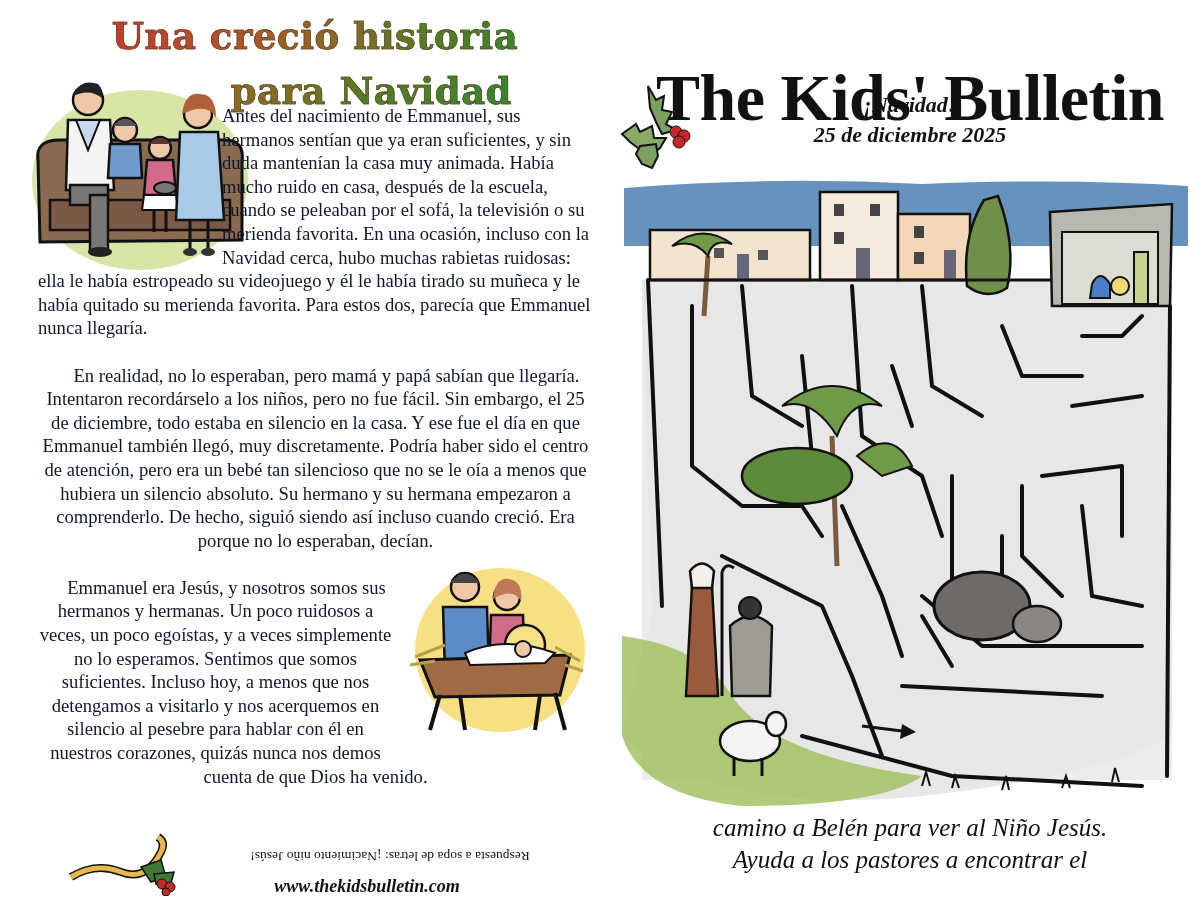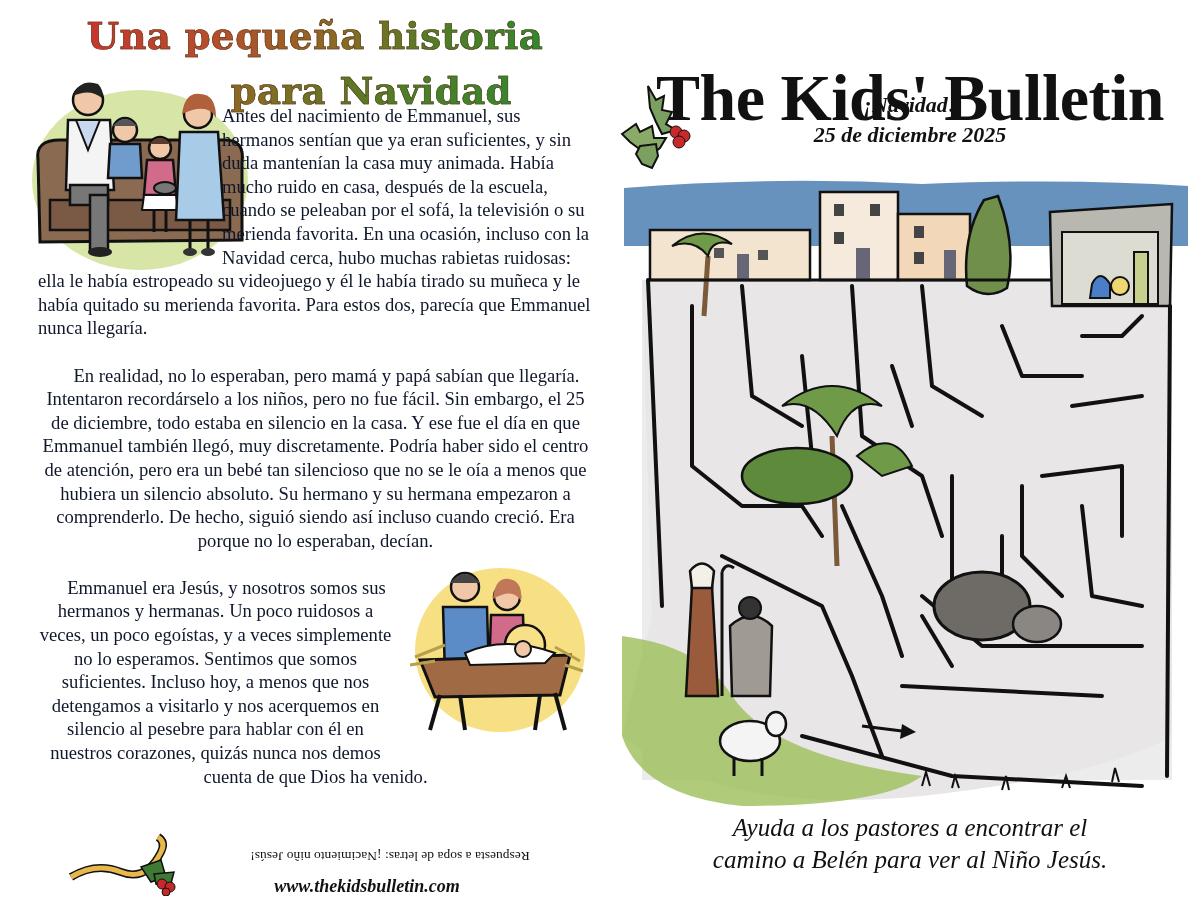--- a/index.html
+++ b/index.html
@@ -76,21 +76,21 @@
     position: absolute; top: 812px; left: 40px; width: 540px; text-align: center;
     font-size: 25px; font-style: italic; line-height: 32px;
   }
 </style>
 </head>
 <body>
 
 <div class="left-page">
 
   <h1 class="story-title">
-    <span class="t-line t-line1 grad">Una pequeña historia</span>
+    <span class="t-line t-line1 grad">Una creció historia</span>
     <span class="t-line t-line2 grad2">para Navidad</span>
   </h1>
 
   <div class="family-illus">
     <svg width="220" height="200" viewBox="0 0 220 200">
       <ellipse cx="110" cy="110" rx="108" ry="90" fill="#c9dc8a" opacity="0.75"></ellipse>
 
       <path d="M8 90 Q5 70 30 70 L195 70 Q215 70 212 92 L212 170 L10 172 Z" fill="#8b6a52" stroke="#111" stroke-width="3"></path>
       <rect x="20" y="130" width="180" height="30" fill="#7a5a44" stroke="#111" stroke-width="2.5"></rect>
 
@@ -271,16 +271,16 @@
       <line x1="140" y1="582" x2="140" y2="600" stroke="#111" stroke-width="3"></line>
 
       <line x1="240" y1="550" x2="280" y2="555" stroke="#111" stroke-width="3"></line>
       <path d="M280 548 L294 556 L278 563 Z" fill="#111"></path>
 
       <path d="M300 610 l4 -14 l4 14 M330 612 l3 -12 l4 12 M380 614 l4 -14 l3 14 M440 612 l4 -12 l4 12 M490 606 l3 -14 l4 14" stroke="#111" stroke-width="2" fill="none"></path>
     </svg>
   </div>
 
   <div class="maze-caption">
+    <div>camino a Belén para ver al Niño Jesús.</div>
     <div>Ayuda a los pastores a encontrar el</div>
-    <div>camino a Belén para ver al Niño Jesús.</div>
   </div>
 </div>
 
 </body></html>

